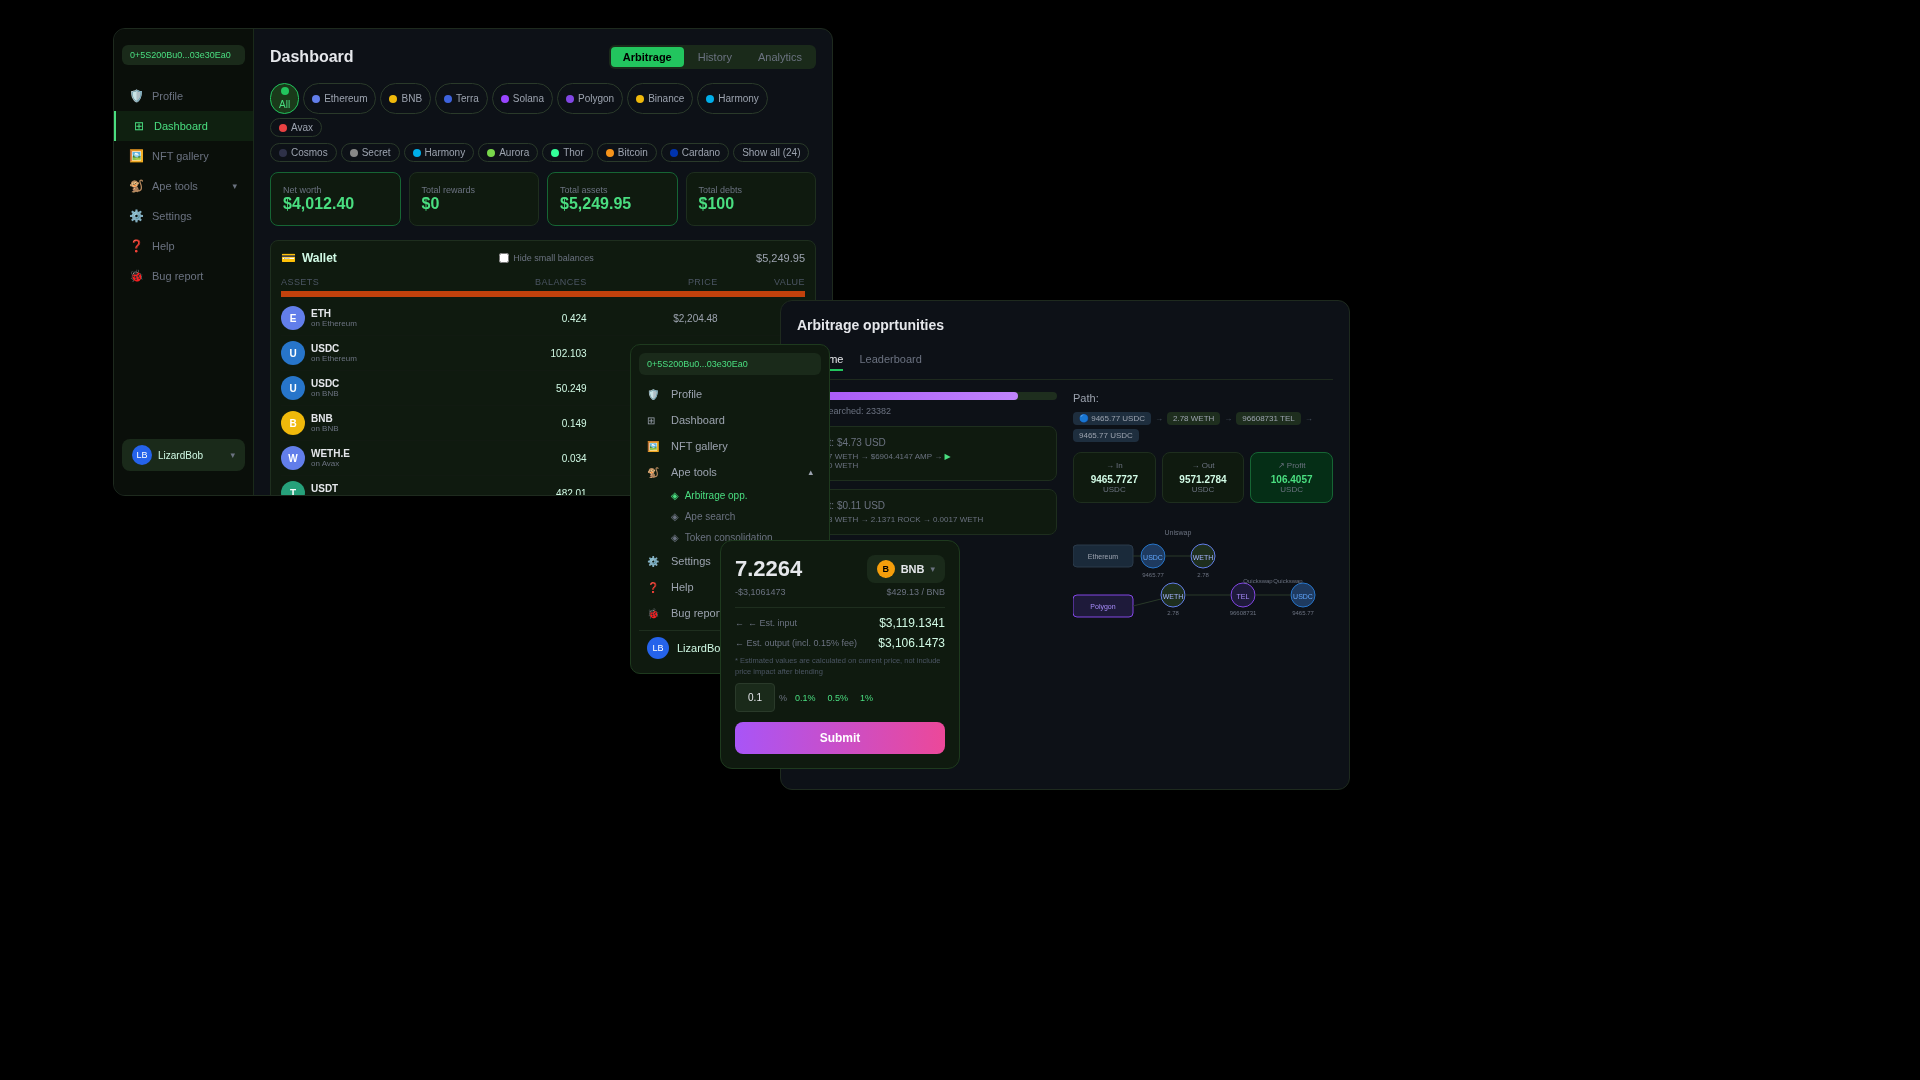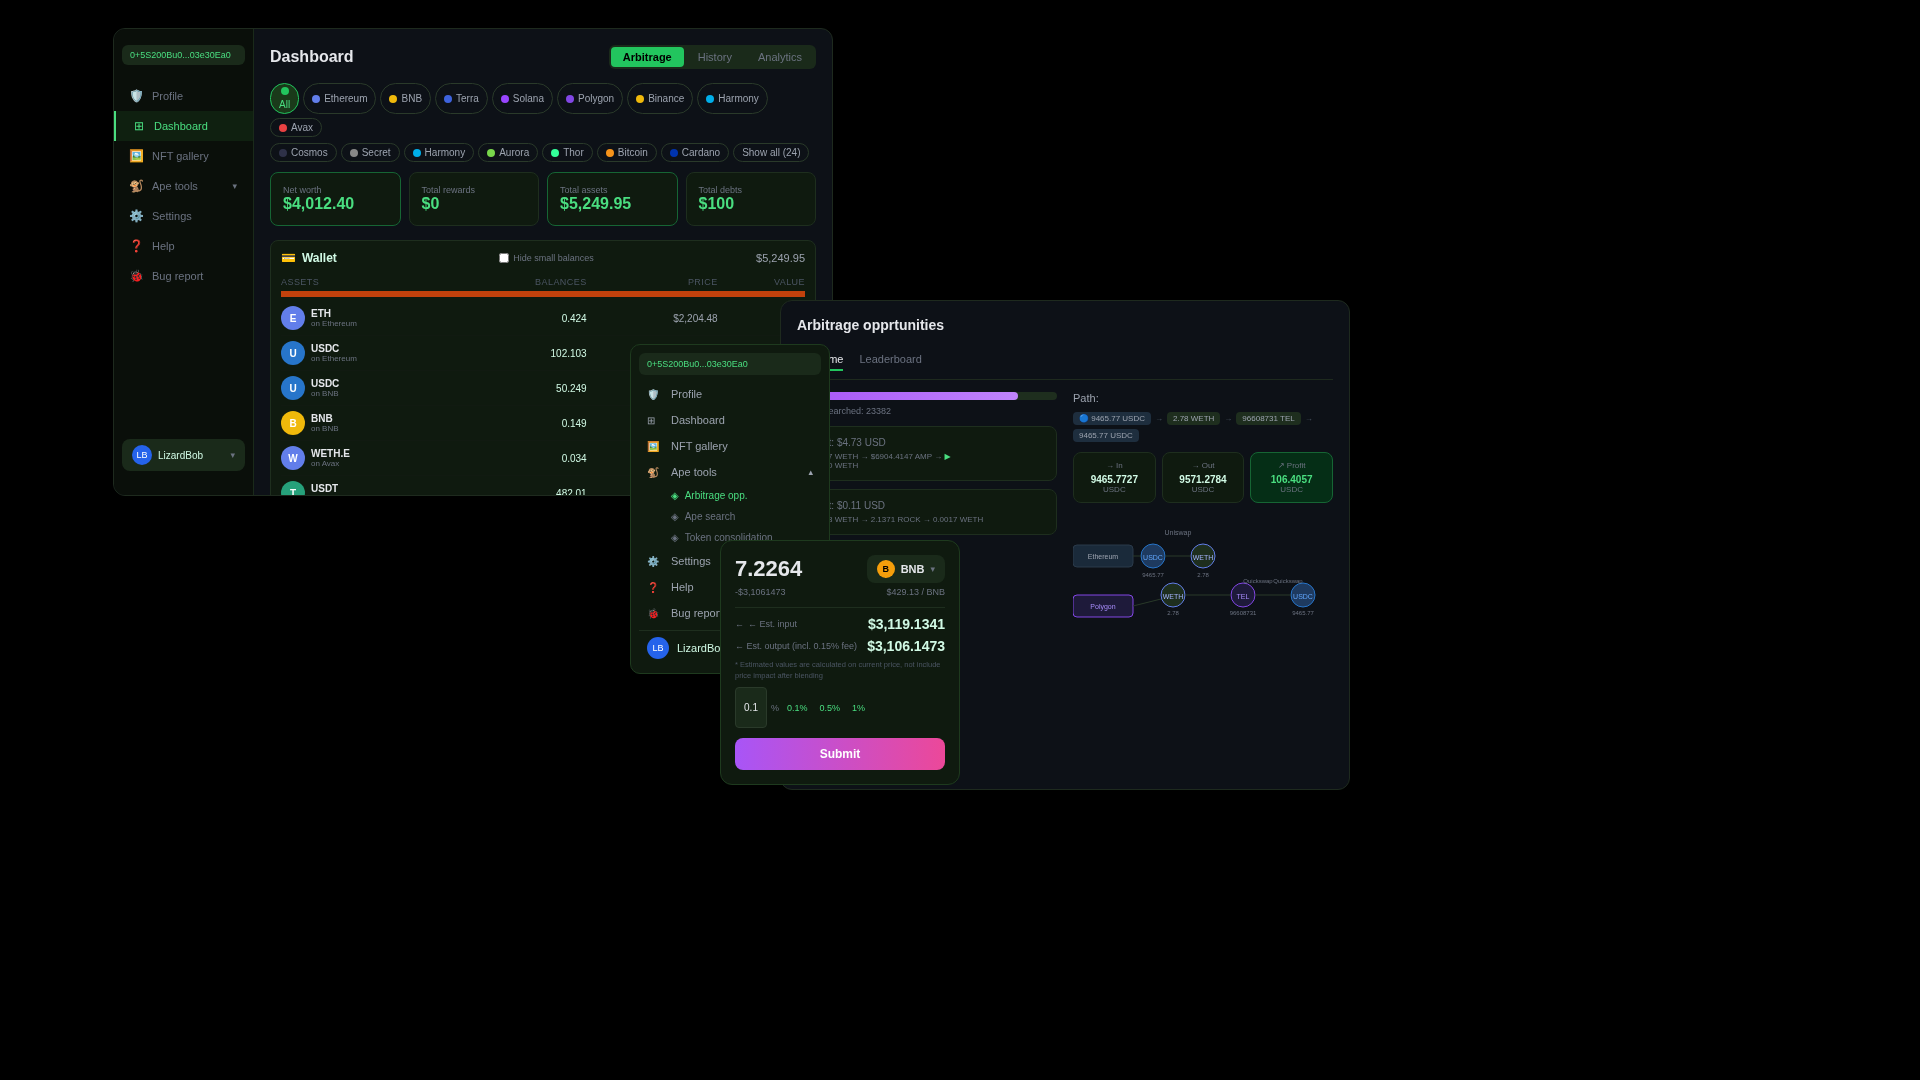--- a/index.html
+++ b/index.html
@@ -659,45 +659,45 @@
 
     .swap-row-label {
       font-size: 9px;
       color: #6b7280;
       display: flex;
       align-items: center;
       gap: 4px;
     }
 
     .swap-row-value {
-      font-size: 14px;
+      font-size: 12px;
       color: #d1fae5;
-      font-weight: 700;
+      font-weight: 400;
     }
 
     .swap-disclaimer {
       font-size: 7.5px;
       color: #4b5563;
       margin: 6px 0;
       line-height: 1.4;
     }
 
     .swap-slippage {
       display: flex;
       align-items: center;
       gap: 4px;
       margin-bottom: 10px;
     }
 
     .slippage-input {
-      width: 32px;
+      width: 40px;
       background: #1a2a1a;
       border: 1px solid #2a3a2a;
       border-radius: 4px;
-      padding: 14px 6px;
+      padding: 8px 6px;
       font-size: 10px;
       color: #e5e7eb;
       text-align: center;
     }
 
     .slippage-pct {
       font-size: 9px;
       color: #6b7280;
     }
 

